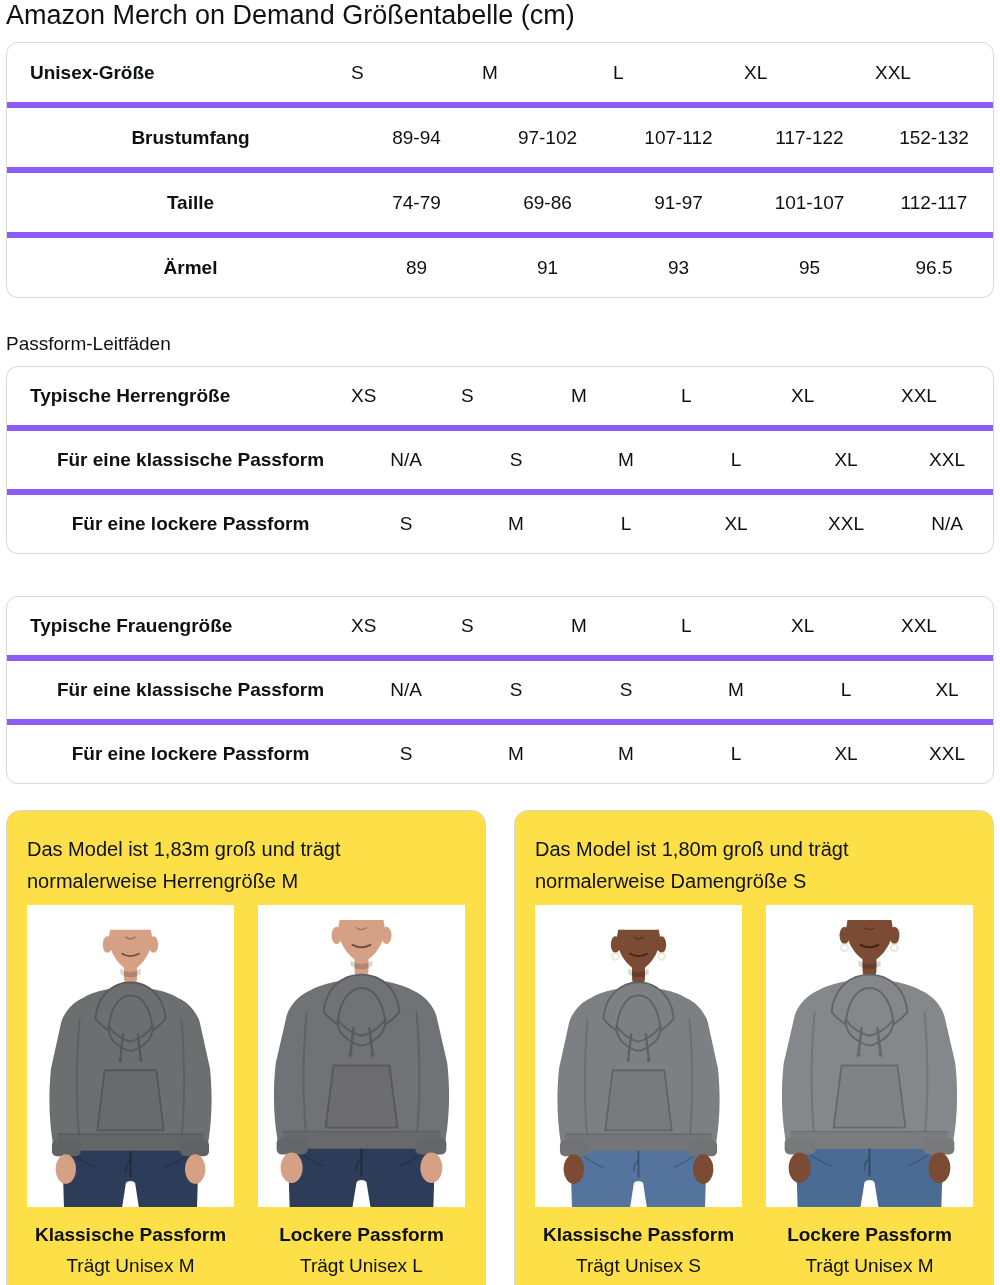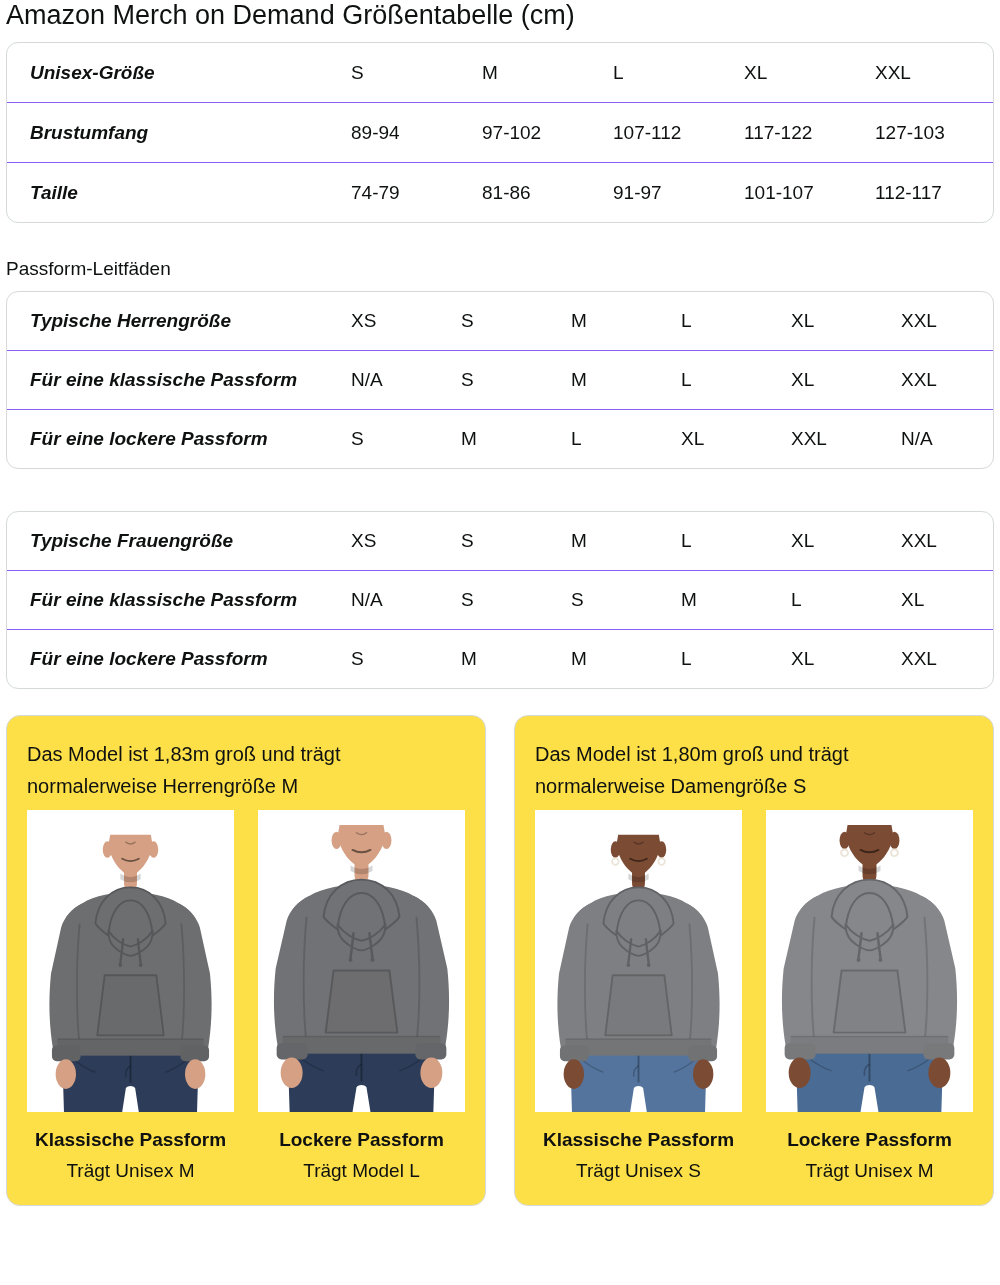--- a/index.html
+++ b/index.html
@@ -6,22 +6,22 @@
   body{
     width:1000px;height:1285px;overflow:hidden;box-sizing:border-box;
     font-family:"Liberation Sans", sans-serif;color:#0f1111;
   }
   .page{padding:0 6px;}
   .title{font-size:27px;line-height:24px;padding-top:3px;margin-bottom:15px;}
   .tbl-wrap{border:1px solid #d5d9d9;border-radius:12px;overflow:hidden;background:#fff;}
   table{width:100%;border-collapse:collapse;font-size:19px;table-layout:fixed;}
   td{height:59px;padding:0;vertical-align:middle;white-space:nowrap;}
   .fit-tbl td{height:58px;}
-  tr + tr td{border-top:1px solid #8b5cf6;}
-  td.lbl{font-weight:700;padding-left:23px;font-style:italic;}
+  tr + tr td{border-top:6px solid #8b5cf6;text-align:center;}
+  td.lbl{font-weight:700;padding-left:23px;}
   .note{font-size:16px;line-height:20px;margin:15px 0 0 0;}
   .heading{font-size:19px;line-height:24px;margin:34px 0 10px 0;font-weight:400;}
   .tbl-gap{margin-top:42px;}
   .cards{display:flex;gap:28px;margin-top:26px;}
   .card{flex:1;border:1px solid #d5d9d9;border-radius:14px;padding:22px 20px 22px;box-sizing:border-box;background:#fde047;}
   .card-desc{font-size:20px;line-height:32px;min-height:64px;margin-bottom:8px;}
   .photos{display:flex;gap:24px;}
   .photo-block{flex:1;margin:0;min-width:0;}
   .photo{height:302px;background:#fff;overflow:hidden;}
   .photo svg{width:100%;height:100%;display:block;}
@@ -54,29 +54,37 @@
         <td>L</td>
         <td>XL</td>
         <td>XXL</td>
       </tr>
       <tr>
         <td class="lbl">Brustumfang</td>
         <td>89-94</td>
         <td>97-102</td>
         <td>107-112</td>
         <td>117-122</td>
-        <td>127-103</td>
+        <td>152-132</td>
       </tr>
       <tr>
         <td class="lbl">Taille</td>
         <td>74-79</td>
-        <td>81-86</td>
+        <td>69-86</td>
         <td>91-97</td>
         <td>101-107</td>
         <td>112-117</td>
+      </tr>
+      <tr>
+        <td class="lbl">Ärmel</td>
+        <td>89</td>
+        <td>91</td>
+        <td>93</td>
+        <td>95</td>
+        <td>96.5</td>
       </tr>
     </tbody>
       </table>
   </div>
 
 
   <div class="heading">Passform-Leitfäden</div>
 
   <div class="tbl-wrap">
     <table class="fit-tbl">
@@ -283,21 +291,21 @@
     </g>
 
     <g>
       <ellipse cx="42" cy="259" rx="11" ry="16" fill="var(--skin)"></ellipse>
       <ellipse cx="182" cy="259" rx="11" ry="16" fill="var(--skin)"></ellipse>
     </g>
   </svg>
 </div>
           <figcaption>
             <div class="cap-title">Lockere Passform</div>
-            <div class="cap-sub">Trägt Model L</div>
+            <div class="cap-sub">Trägt Unisex L</div>
           </figcaption>
         </figure>
       </div>
     </div>
 
     <div class="card">
       <div class="card-desc">Das Model ist 1,80m groß und trägt normalerweise Damengröße S</div>
       <div class="photos">
         <figure class="photo-block">
           <div class="photo" data-fit="classic" style="--skin: #7b4b34; --hoodie: #7e7f82; --jeans: #54749e; --outline: #606165; --earring: #ece5da;">

